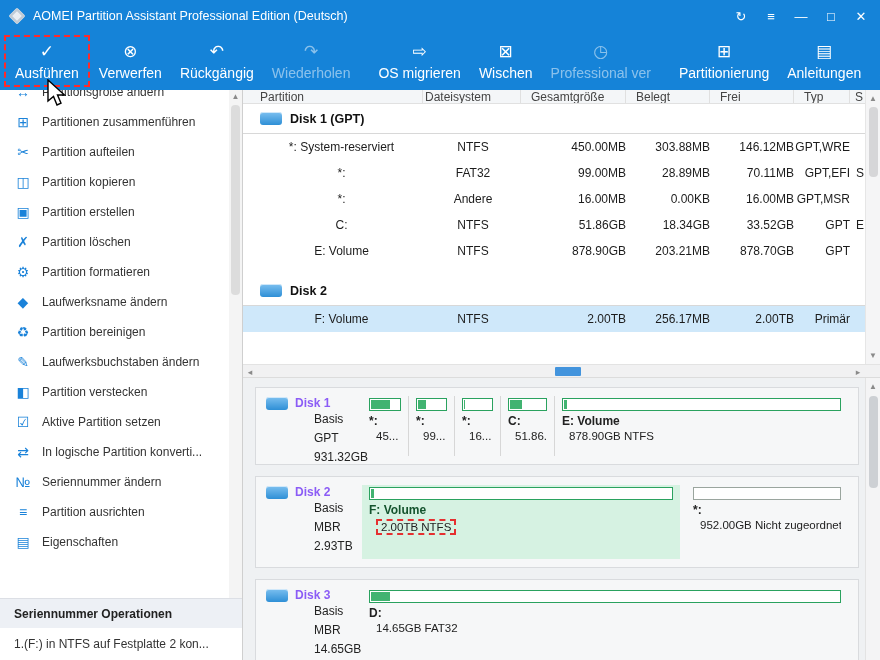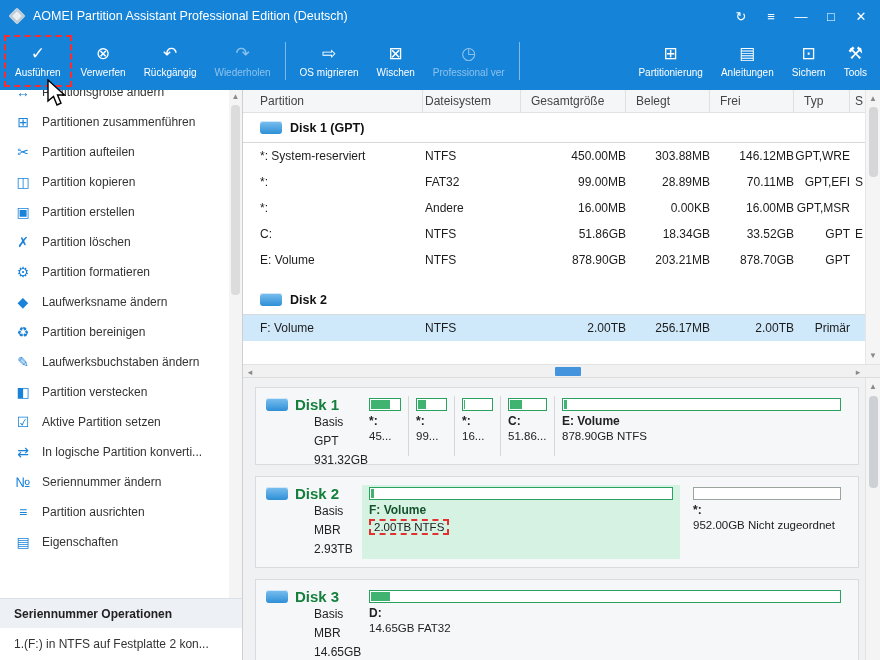--- a/index.html
+++ b/index.html
@@ -13,21 +13,21 @@
               transform:rotate(45deg) scale(.85); box-shadow:inset 0 0 0 3px #bfcbd6; }
   .titlebar .title { font-size:12.5px; white-space:nowrap; }
   .win-controls { margin-left:auto; display:flex; }
   .wbtn { width:30px; height:32px; display:flex; align-items:center; justify-content:center; font-size:13px; }
 
   
   .toolbar { height:58px; background:#1583d8; display:flex; align-items:center; padding:0 4px; }
   .tbtn { display:flex; flex-direction:column; align-items:center; justify-content:center; gap:3px;
           color:#fff; padding:3px 9px; height:52px; }
   .ticon { font-size:17px; line-height:19px; height:20px; }
-  .tlabel { font-size:10px; white-space:nowrap; }
+  .tlabel { font-size:14px; white-space:nowrap; }
   .tbtn.disabled { opacity:.5; }
   .tbtn.highlight { border:2px dashed #ff2a2a; }
   .tsep { width:1px; height:38px; background:rgba(255,255,255,.45); margin:0 5px; }
   .push { margin-left:auto; }
 
   
   .content { display:flex; height:570px; }
 
   
   .sidebar { width:243px; border-right:1px solid #cfcfcf; display:flex; flex-direction:column; position:relative; background:#fff; }
@@ -46,35 +46,35 @@
 
   
   .main { flex:1; min-width:0; display:flex; flex-direction:column; }
   .table-region { height:274px; display:flex; }
   .table-content { flex:1; min-width:0; }
   .t-vscroll { width:15px; background:#f5f5f6; border-left:1px solid #e6e6e6; display:flex;
                flex-direction:column; align-items:center; justify-content:space-between; padding:2px 0; }
   .t-vscroll .mid { flex:1; width:100%; display:flex; justify-content:center; padding-top:2px; }
   .tv-thumb { width:9px; height:70px; background:#d6d6d8; border-radius:4px; }
 
-  .thead { height:23px; display:flex; align-items:center; background:#f4f6f8; border-bottom:1px solid #e1e1e1; color:#444; }
+  .thead { height:14px; display:flex; align-items:center; background:#f4f6f8; border-bottom:1px solid #e1e1e1; color:#444; }
   .thead span { height:100%; display:flex; align-items:center; overflow:hidden; white-space:nowrap; }
   .thead span:not(:last-child) { border-right:1px solid #e0e0e0; }
 
   .c-part   { width:180px; padding-left:17px; }
   .c-fs     { width:98px;  padding-left:2px; }
   .c-total  { width:105px; }
   .c-used   { width:84px; }
   .c-free   { width:84px; }
   .c-type   { width:56px; }
   .c-status { width:15px; padding-left:5px; }
   .thead .c-total, .thead .c-used, .thead .c-free, .thead .c-type { padding-left:10px; }
 
   .trow { height:26px; display:flex; align-items:center; color:#1c1c1c; }
-  .trow span { overflow:hidden; white-space:nowrap; display:block; }
+  .trow span { overflow:hidden; white-space:nowrap; display:block;text-align:center; }
   .trow .c-total, .trow .c-used, .trow .c-free, .trow .c-type { text-align:right; }
   .trow.selected { background:#cfe8fa; }
 
   .tgroup { height:30px; display:flex; align-items:center; gap:8px; padding-left:17px;
             border-bottom:1px solid #d8d8d8; }
   .tgroup.second { margin-top:12px; }
   .gname { font-weight:bold; font-size:12.5px; color:#111; }
   .disk-ico { width:22px; height:13px; border-radius:3px; flex:none;
               background:linear-gradient(#7cc0f0,#2e8fd6); box-shadow:inset 0 1px 0 rgba(255,255,255,.65); }
 
@@ -84,32 +84,32 @@
               display:flex; align-items:center; justify-content:center; }
   .hs-arrow.left { left:0; } .hs-arrow.right { right:15px; }
   .hs-thumb { position:absolute; left:49%; top:2px; width:26px; height:9px; background:#4394dd; border-radius:1px; }
 
   
   .disk-region { flex:1; display:flex; background:#eff1f3; border-top:1px solid #dcdcdc; overflow:hidden; }
   .disk-panel { flex:1; min-width:0; padding:9px 6px 0 12px; overflow:hidden; }
   .dcard { background:#f6f7f8; border:1px solid #d9dbde; margin-bottom:11px; display:flex; padding:8px 10px; }
   .dcard.c1 { height:78px; } .dcard.c2 { height:92px; } .dcard.c3 { height:82px; }
   .dinfo { width:96px; flex:none; }
-  .drow1 { display:flex; align-items:center; gap:7px; font-weight:bold; font-size:15px; color:#15803d; }
+  .drow1 { display:flex; align-items:center; gap:7px; font-weight:bold; font-size:12px; color:#8b5cf6; }
   .dinfo .dline { line-height:19px; color:#222;margin-left:48px; }
   .dparts { flex:1; min-width:0; display:flex; }
   .dpart { padding:2px 7px; display:flex; flex-direction:column; min-width:0; }
   .sep-parts .dpart + .dpart { border-left:1px solid #d7d7d7; }
   .w-s { width:46px; flex:none; } .w-c { width:54px; flex:none; } .w-f { flex:1; }
   .w-fv { flex:1; margin-right:6px; } .w-ua { width:162px; flex:none; }
   .bar { height:13px; border:1px solid #2aa25f; background:#fff; padding:1px; flex:none; }
   .bar .fill { background:#41b371; height:100%; }
   .bar.gray { border-color:#9aa59e; }
   .pl1 { font-weight:bold; margin-top:3px; white-space:nowrap; overflow:hidden; }
-  .pl2 { margin-top:2px; white-space:nowrap; overflow:hidden; font-size:11.5px; }
+  .pl2 { margin-top:2px; white-space:nowrap; overflow:hidden; font-size:11.5px;margin-left:7px; }
   .dpart.selected { background:#d6f2e2; }
   .dpart.selected .pl1 { color:#14532d; }
   .reddash { display:inline-block; border:2px dashed #e53030; padding:0 3px; width:max-content; }
 
   .d-vscroll { width:15px; background:#f4f4f5; border-left:1px solid #e3e3e3; display:flex;
                flex-direction:column; align-items:center; padding-top:2px; }
   .dv-thumb { width:9px; height:92px; background:#cdd0d4; border-radius:4px; margin-top:3px; }
 
   
   .cursor { position:absolute; left:46px; top:79px; z-index:50; }

